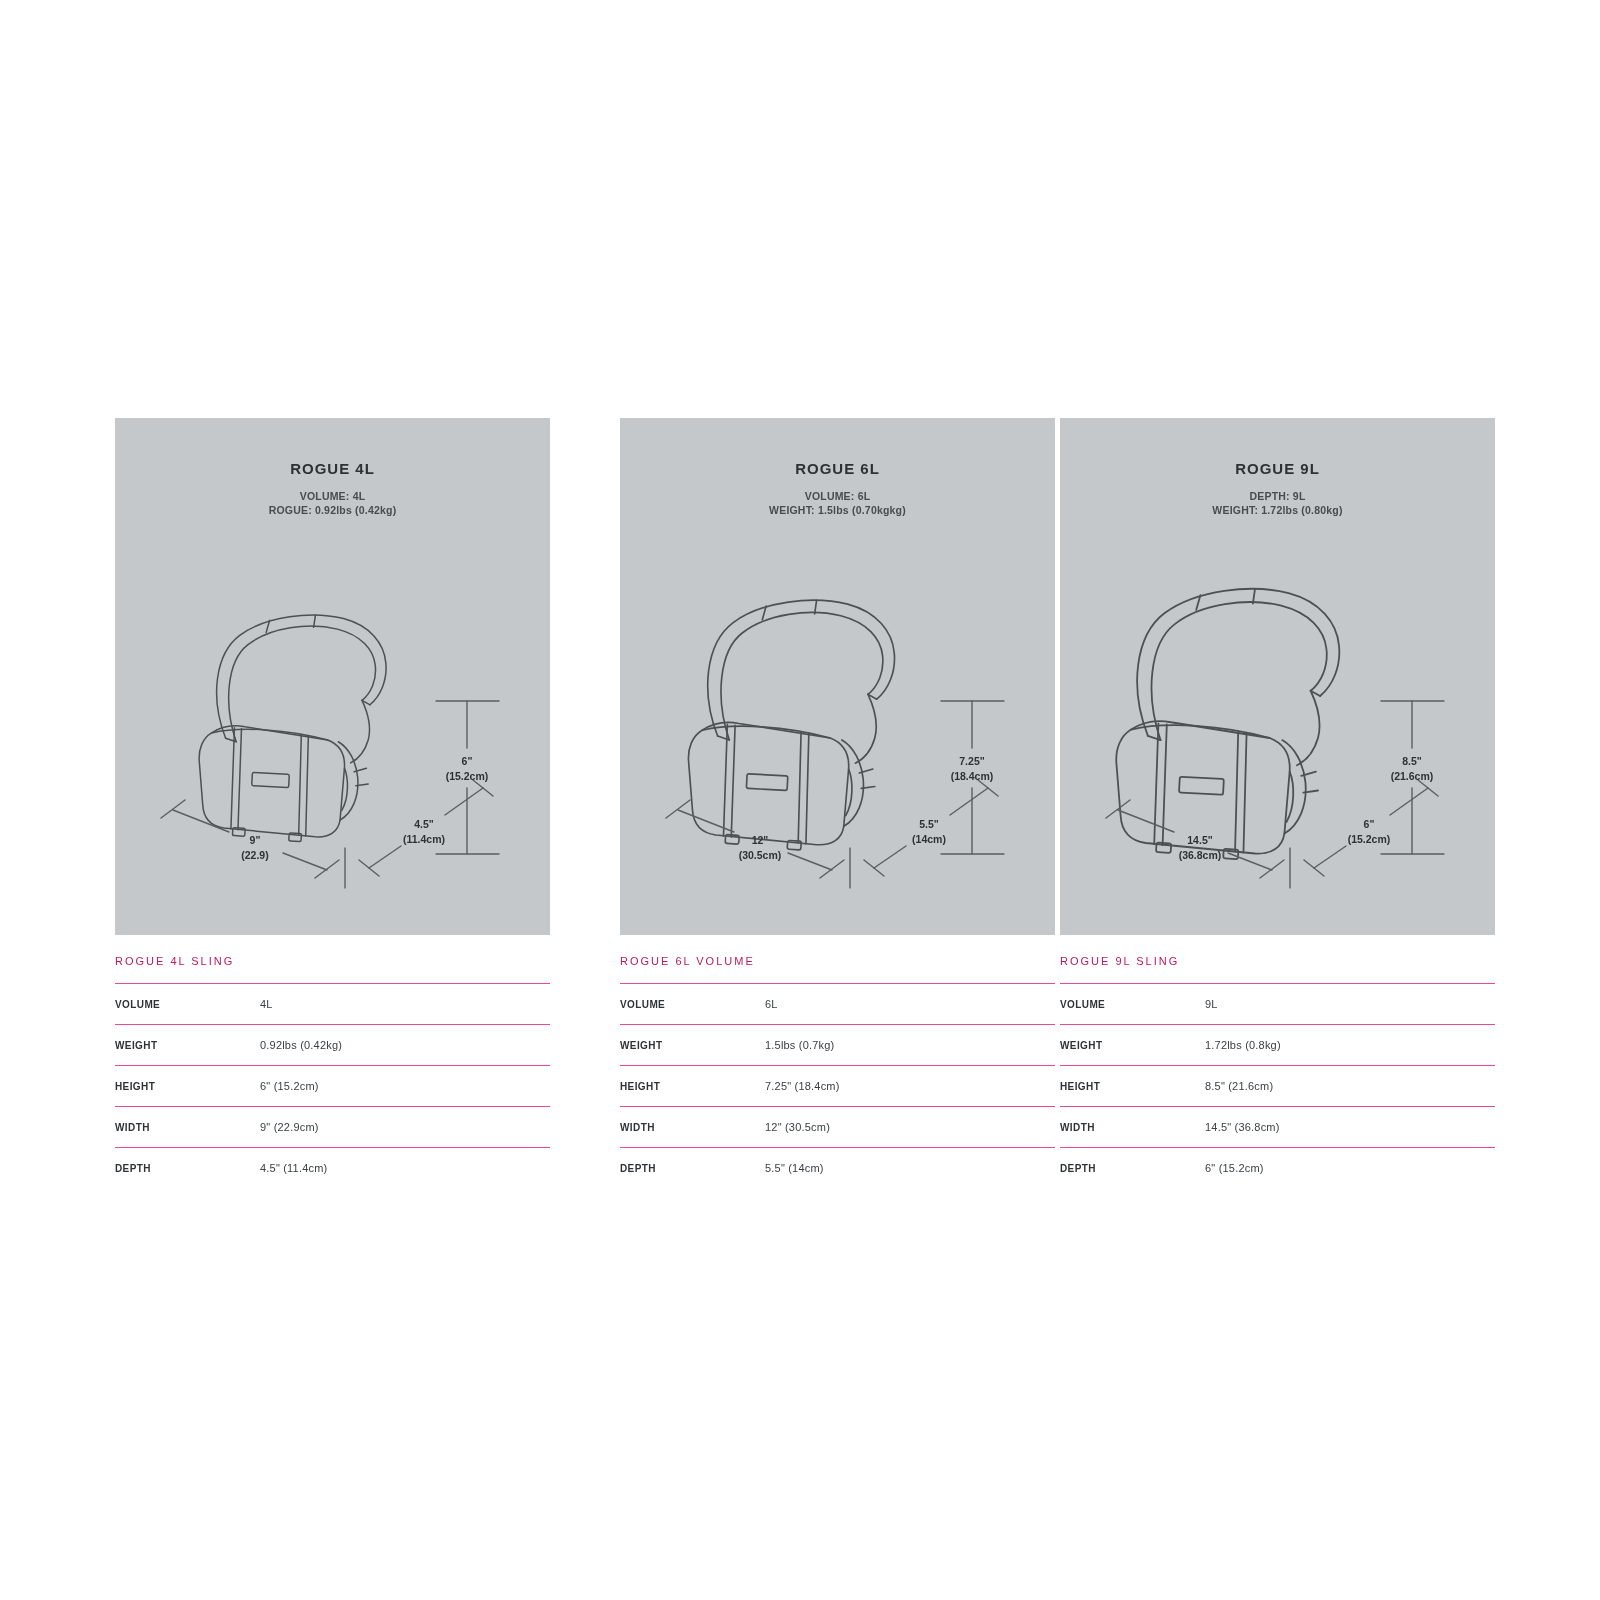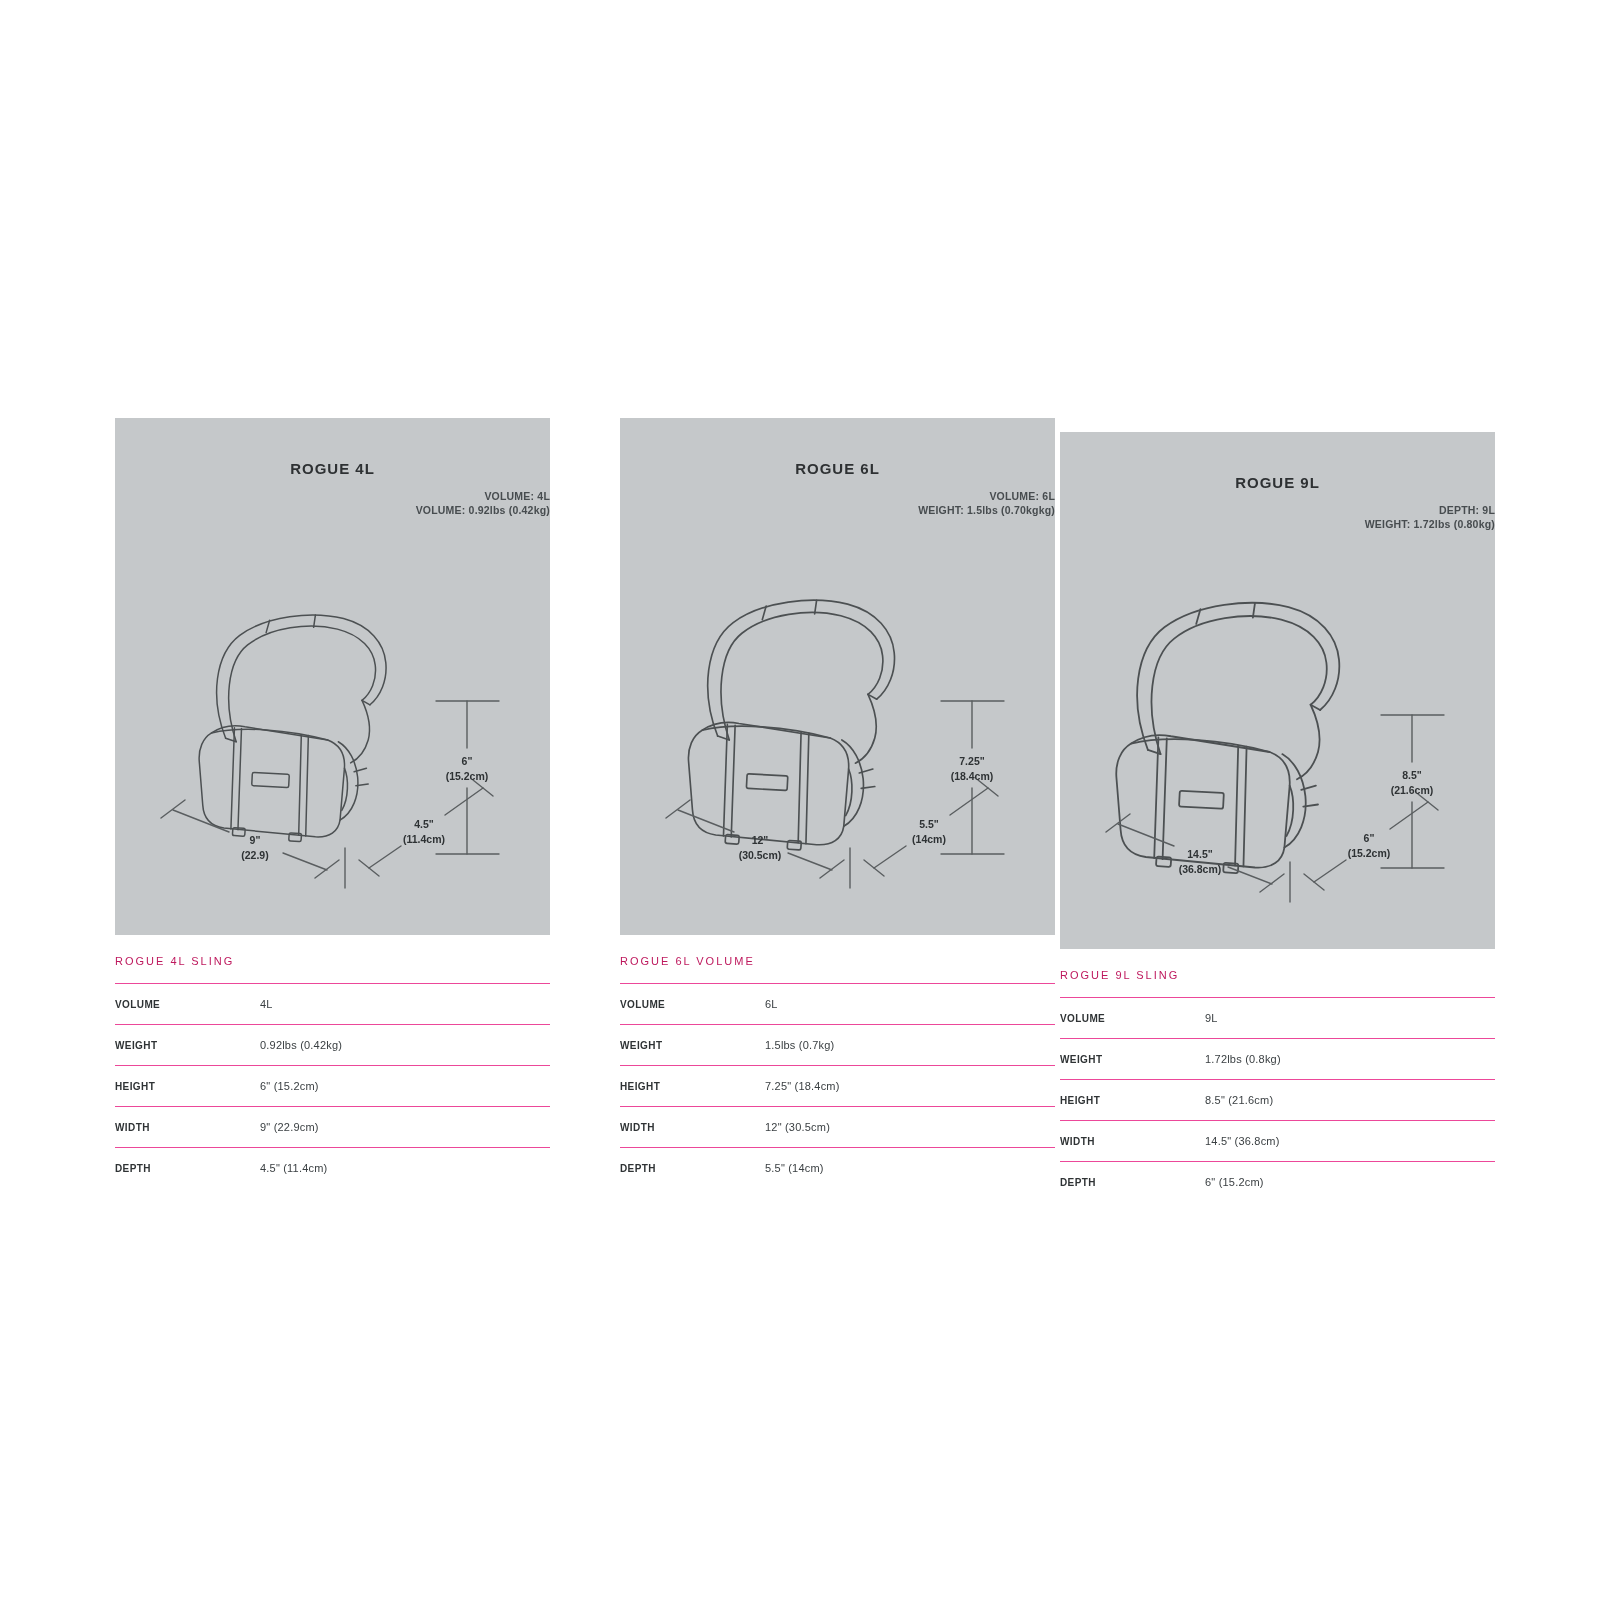--- a/index.html
+++ b/index.html
@@ -4,31 +4,31 @@
 <style>
   html,body{margin:0;padding:0;}
   body{
     width:1600px;height:1600px;background:#ffffff;position:relative;
     font-family:"Liberation Sans","DejaVu Sans",sans-serif;
     -webkit-font-smoothing:antialiased;overflow:hidden;
   }
   .product{position:absolute;top:418px;width:468px;}
   .product.p0{left:115px;}
   .product.p1{left:588px;padding-left:32px;}
-  .product.p2{left:1060px;margin-top:14px;}
+  .product.p2{left:1060px;}
 
   .panel{
     position:relative;width:435px;height:517px;background:#c5c8ca;
   }
   .panel-title{
     margin:0;padding-top:42px;text-align:center;
     font-size:15px;font-weight:700;letter-spacing:1px;color:#2e3133;
   }
   .panel-sub{
-    margin-top:12px;text-align:right;font-size:10.5px;font-weight:700;
+    margin-top:12px;text-align:center;font-size:10.5px;font-weight:700;
     color:#474c4f;line-height:14px;letter-spacing:.2px;
   }
   .sketch{position:absolute;left:16px;top:118px;width:400px;height:360px;}
   .sketch text{
     font-family:"Liberation Sans","DejaVu Sans",sans-serif;
     font-size:10.5px;font-weight:700;fill:#2e3234;text-anchor:middle;
   }
 
   .table-title{
     margin:20px 0 0 0;font-size:11px;font-weight:400;letter-spacing:2px;
@@ -89,21 +89,21 @@
       <path d="M214,312 L214,352"></path>
     </g>
   </defs>
 </svg>
 
 <section class="product p0">
   <div class="panel">
     <h2 class="panel-title">ROGUE 4L</h2>
     <div class="panel-sub">
       <div>VOLUME: 4L</div>
-      <div>VOLUME: 0.92lbs (0.42kg)</div>
+      <div>ROGUE: 0.92lbs (0.42kg)</div>
     </div>
     <svg class="sketch" viewBox="0 0 400 360">
       <use href="#bagart" transform="translate(26,28) scale(0.88)"></use>
       <use href="#dimlines"></use>
       <text x="336" y="229">6"</text>
       <text x="336" y="244">(15.2cm)</text>
       <text x="124" y="308">9"</text>
       <text x="124" y="323">(22.9)</text>
       <text x="293" y="292">4.5"</text>
       <text x="293" y="307">(11.4cm)</text>

